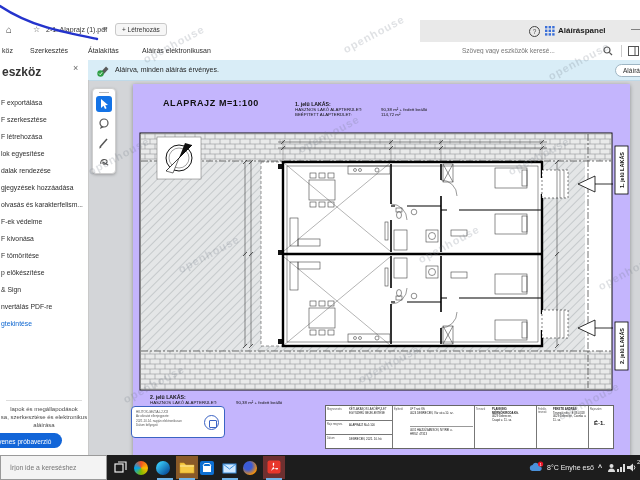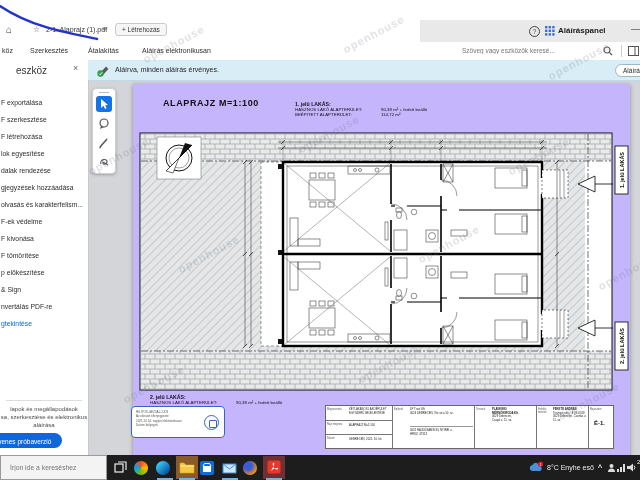--- a/index.html
+++ b/index.html
@@ -328,21 +328,21 @@
     <circle cx="4" cy="4" r="3" fill="none" stroke="#555" stroke-width="1.2"></circle>
     <line x1="6.3" y1="6.3" x2="9" y2="9" stroke="#555" stroke-width="1.2"></line>
   </svg>
 <div class="abs" style="left:621px;top:45px;width:0;height:12px;border-left:1px solid #ccc"></div>
 <svg class="abs" style="left:628px;top:46px" width="11" height="10">
     <rect x="0.5" y="0.5" width="10" height="9" fill="none" stroke="#555" stroke-width="1"></rect>
     <line x1="7" y1="0.5" x2="7" y2="9.5" stroke="#555" stroke-width="1"></line>
   </svg>
 
 <div class="abs panelhead"></div>
-<span class="abs txt" style="left:16px;top:65px;font-size:10px;font-weight:normal;color:#333">eszköz</span>
+<span class="abs txt" style="left:2px;top:65px;font-size:12px;font-weight:bold;color:#333">eszköz</span>
 <span class="abs" style="left:73px;top:63px;font-size:9px;color:#666">×</span>
 
 <div class="abs bluebar"></div>
 <svg class="abs" style="left:96px;top:65px" width="14" height="12">
   <polygon points="4,8 10,1.5 12.5,4 6.5,10.5" fill="#5a5a5a"></polygon>
   <circle cx="4.5" cy="8.5" r="3.2" fill="#2e9e44"></circle>
   <path d="M3,8.5L4.2,9.7L6.2,7.2" fill="none" stroke="#fff" stroke-width="0.9"></path>
 </svg>
 <span class="abs txt bluemsg" style="left:115px;top:66px">Aláírva, minden aláírás érvényes.</span>
 <button class="abs sigpanelbtn" style="left:615px;top:64px">Aláíráspanel</button>

